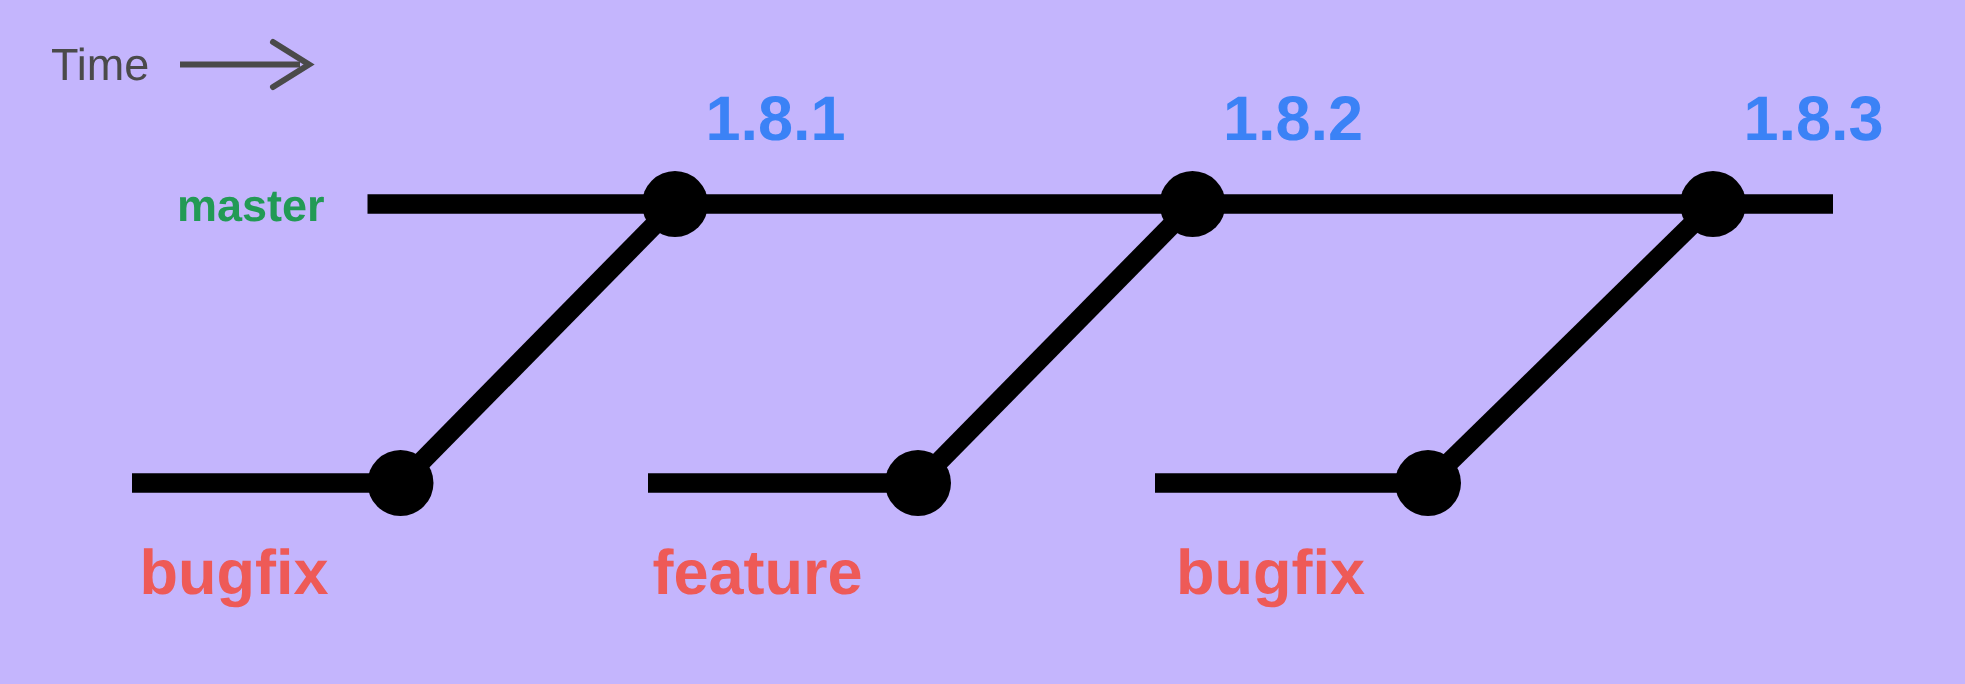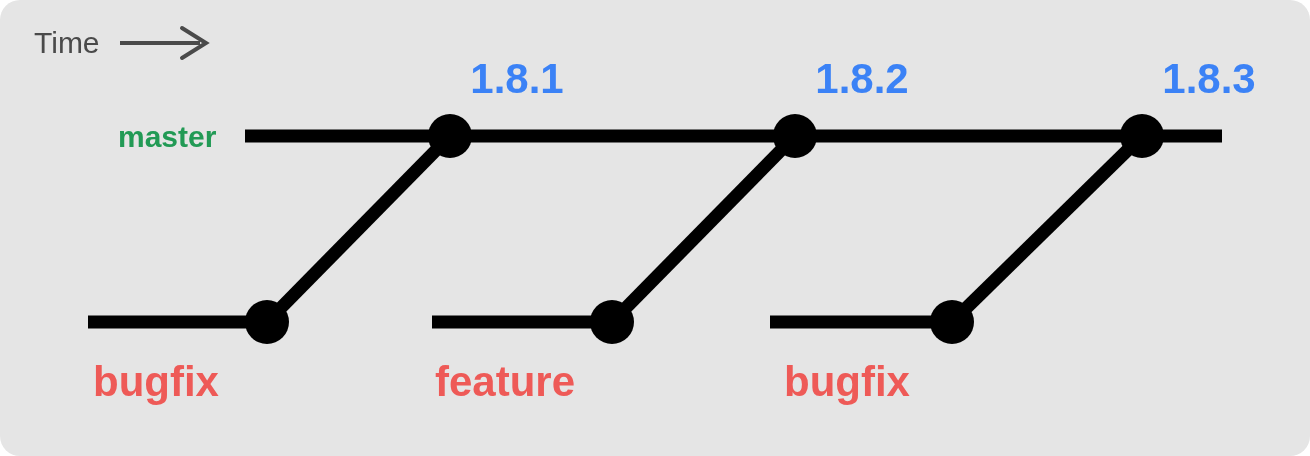--- a/index.html
+++ b/index.html
@@ -7,23 +7,22 @@
     padding: 0;
     background: #ffffff;
   }
   body {
     font-family: "Liberation Sans", sans-serif;
   }
   #diagram-root {
     position: relative;
     width: 1310px;
     height: 456px;
-    background: #e5e5e5;
+    background: #c4b5fd;
     overflow: hidden;
-    border-radius: 20px;
   }
   #git-svg {
     position: absolute;
     left: 0;
     top: 0;
     width: 1310px;
     height: 456px;
     display: block;
   }
   .svg-text-time {

